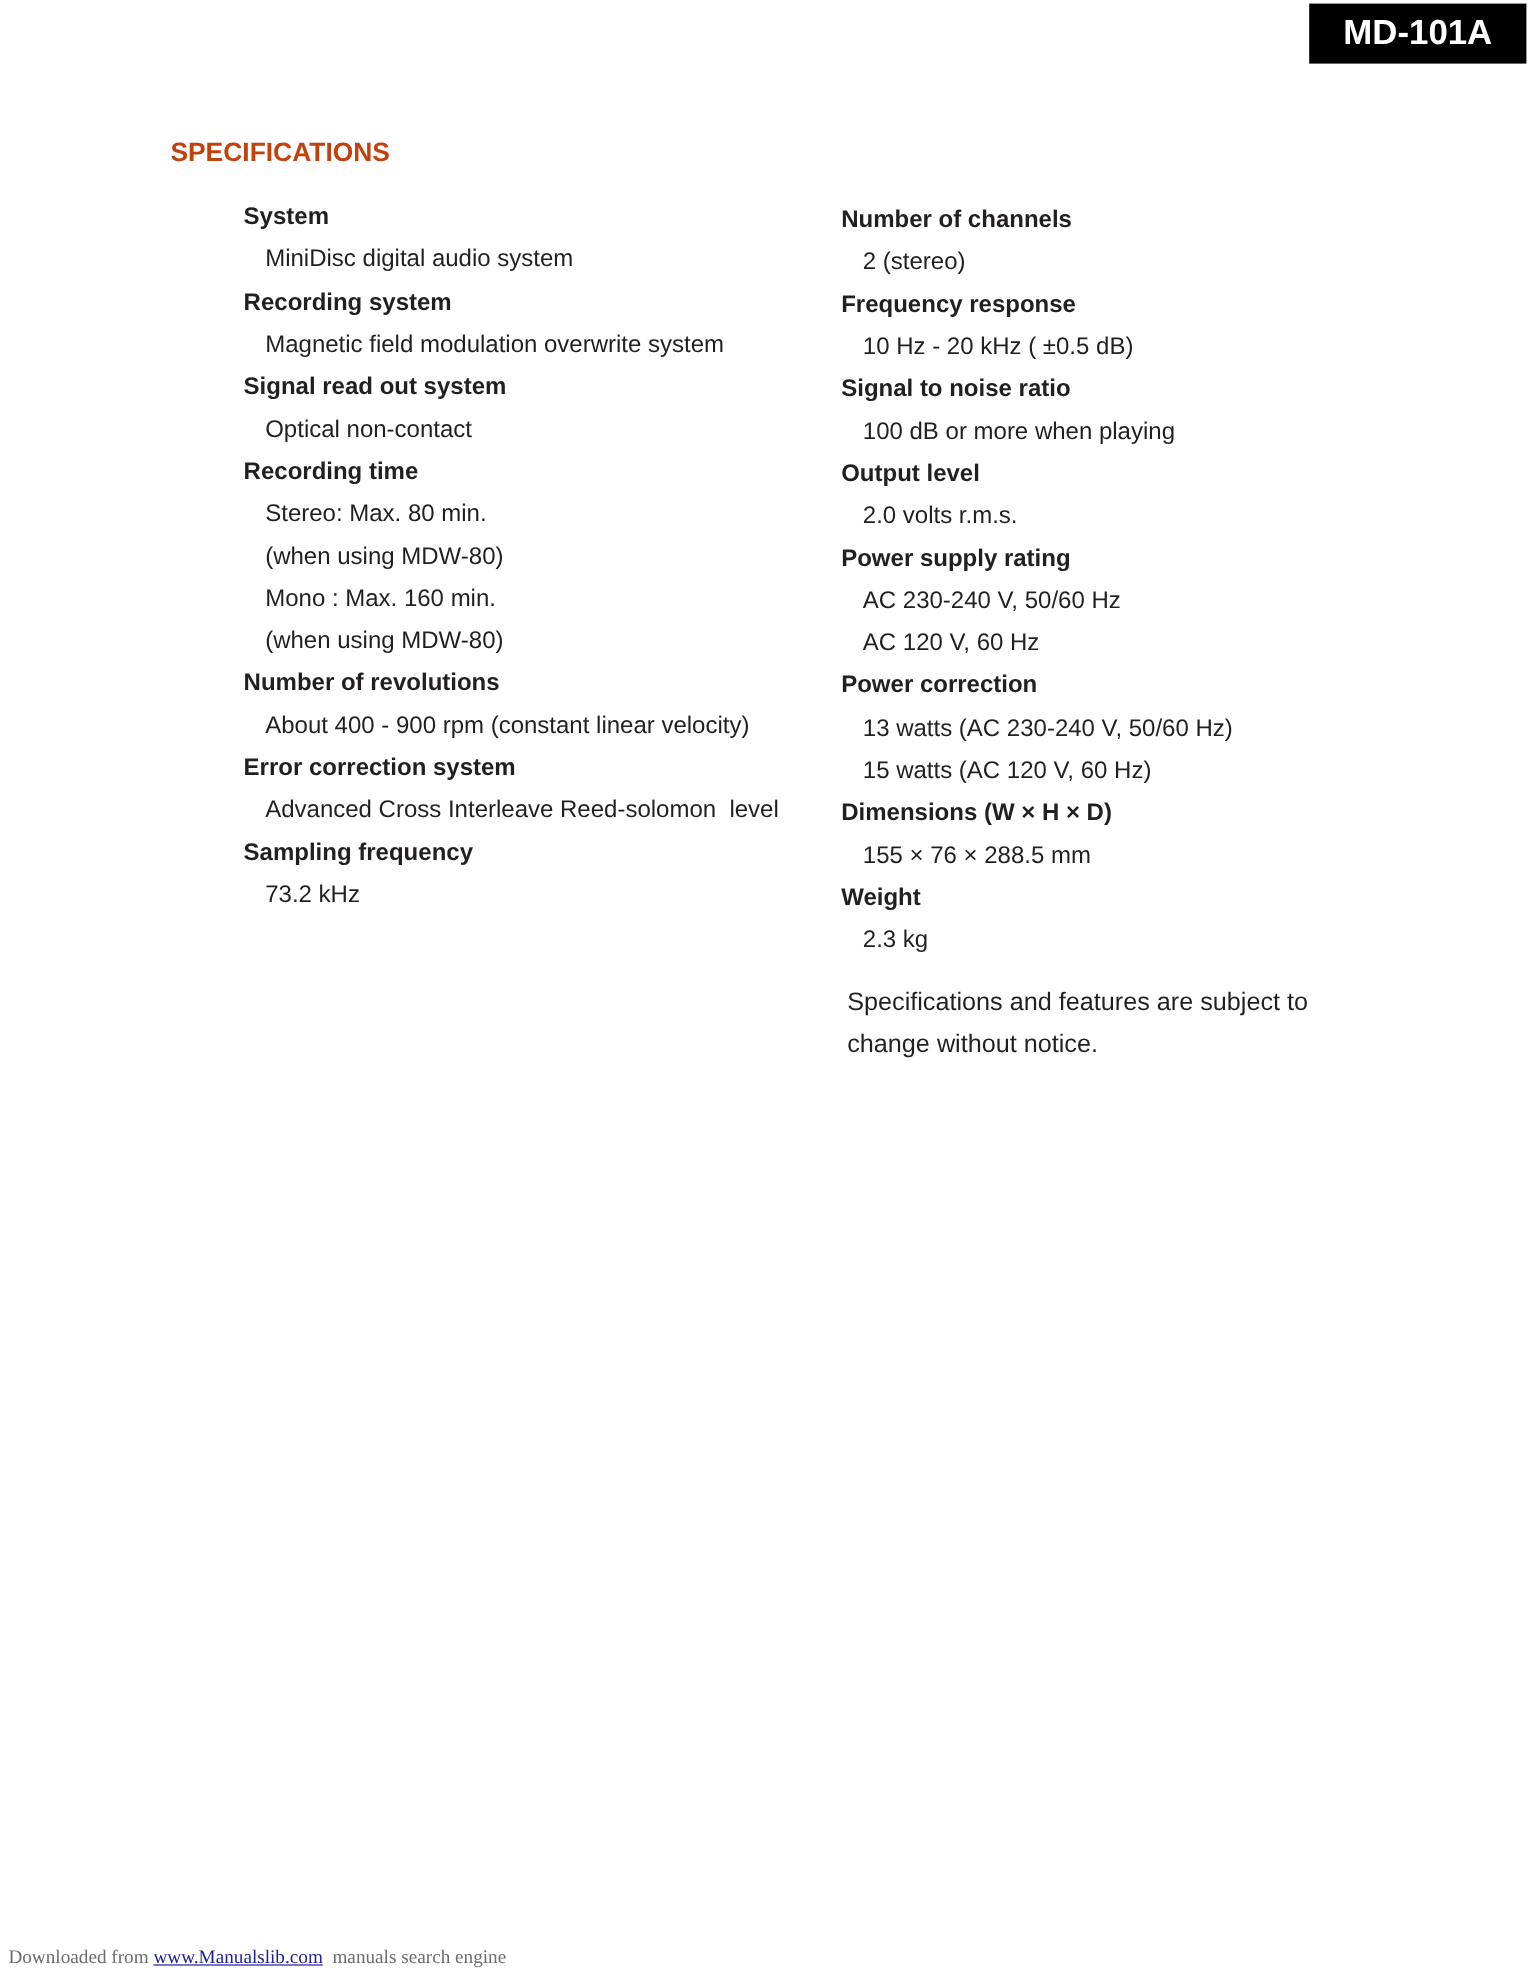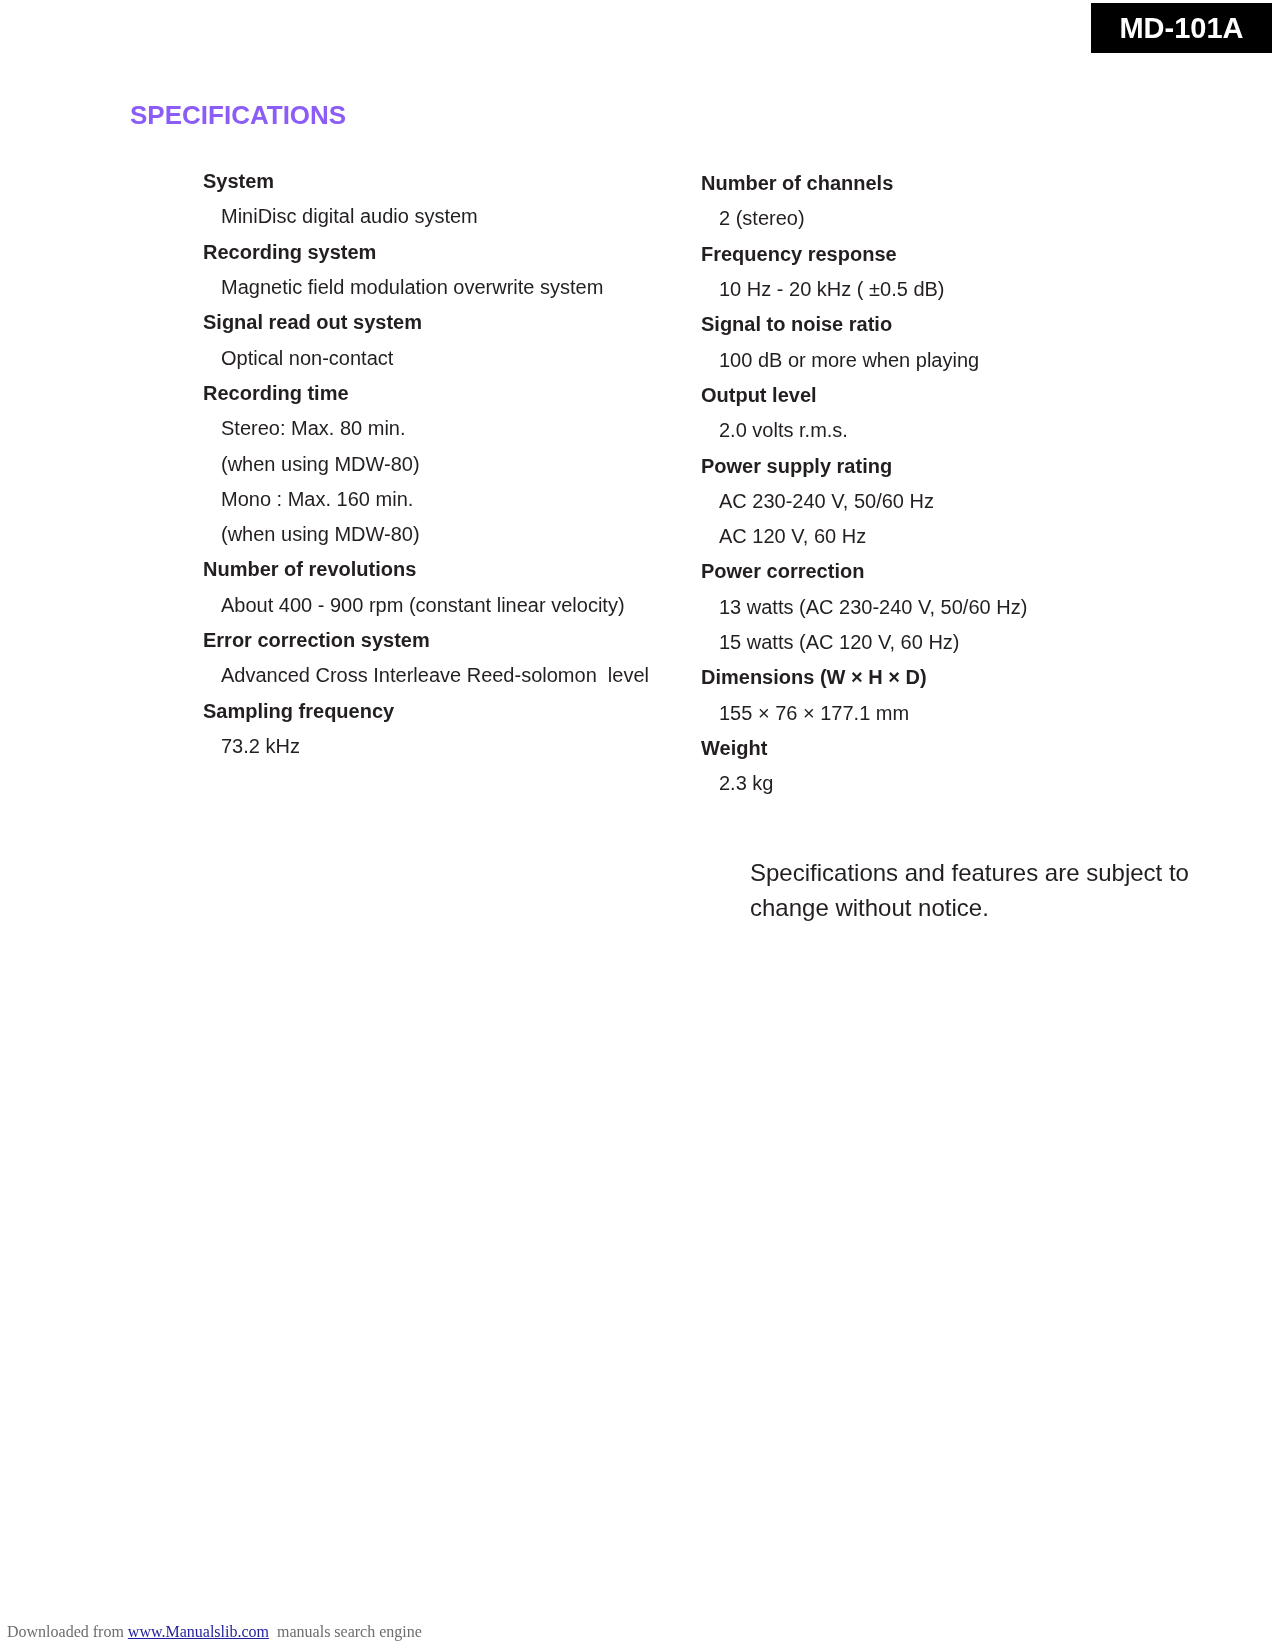--- a/index.html
+++ b/index.html
@@ -27,50 +27,49 @@
     font-weight: bold;
     font-size: 29px;
     line-height: 50px;
     text-align: center;
     letter-spacing: 0px;
   }
   .page-title {
     position: absolute;
     left: 130px;
     top: 97px;
-    margin: 0;
-    font-size: 26px;
+    margin: 12px;
+    font-size: 22px;
     font-weight: bold;
     line-height: 36px;
-    color: #8b5cf6;
+    color: #c2410c;
   }
   .spec-col {
     position: absolute;
     top: 0;
   }
   .spec-col.left { left: 203px; }
   .spec-col.right { left: 701px; }
   .row {
     position: absolute;
     left: 0;
     white-space: pre;
     font-size: 20px;
     line-height: 24px;
     height: 24px;
   }
   .row.heading { font-weight: bold; }
   .row.value { left: 18px; font-weight: normal; }
   .note {
     position: absolute;
     left: 706px;
-    top: 855px;
-    font-size: 24px;
+    top: 818px;
+    font-size: 21px;
     line-height: 35.3px;
     white-space: pre;
-    margin-left: 44px;
   }
   .footer {
     position: absolute;
     left: 7px;
     top: 1622px;
     font-family: "Liberation Serif", serif;
     font-size: 16px;
     line-height: 20px;
     color: #6d6d6d;
     white-space: pre;
@@ -118,21 +117,21 @@
   <div class="row value" style="top:348px">100 dB or more when playing</div>
   <div class="row heading" style="top:383px">Output level</div>
   <div class="row value" style="top:418px">2.0 volts r.m.s.</div>
   <div class="row heading" style="top:454px">Power supply rating</div>
   <div class="row value" style="top:489px">AC 230-240 V, 50/60 Hz</div>
   <div class="row value" style="top:524px">AC 120 V, 60 Hz</div>
   <div class="row heading" style="top:559px">Power correction</div>
   <div class="row value" style="top:595px">13 watts (AC 230-240 V, 50/60 Hz)</div>
   <div class="row value" style="top:630px">15 watts (AC 120 V, 60 Hz)</div>
   <div class="row heading" style="top:665px">Dimensions (W × H × D)</div>
-  <div class="row value" style="top:701px">155 × 76 × 177.1 mm</div>
+  <div class="row value" style="top:701px">155 × 76 × 288.5 mm</div>
   <div class="row heading" style="top:736px">Weight</div>
   <div class="row value" style="top:771px">2.3 kg</div>
 </div>
 
 <div class="note"><span>Specifications and features are subject to</span>
 <span>change without notice.</span></div>
 
 <div class="footer"><span>Downloaded from </span><a>www.Manualslib.com</a><span>  manuals search engine</span></div>
 
 </body></html>

